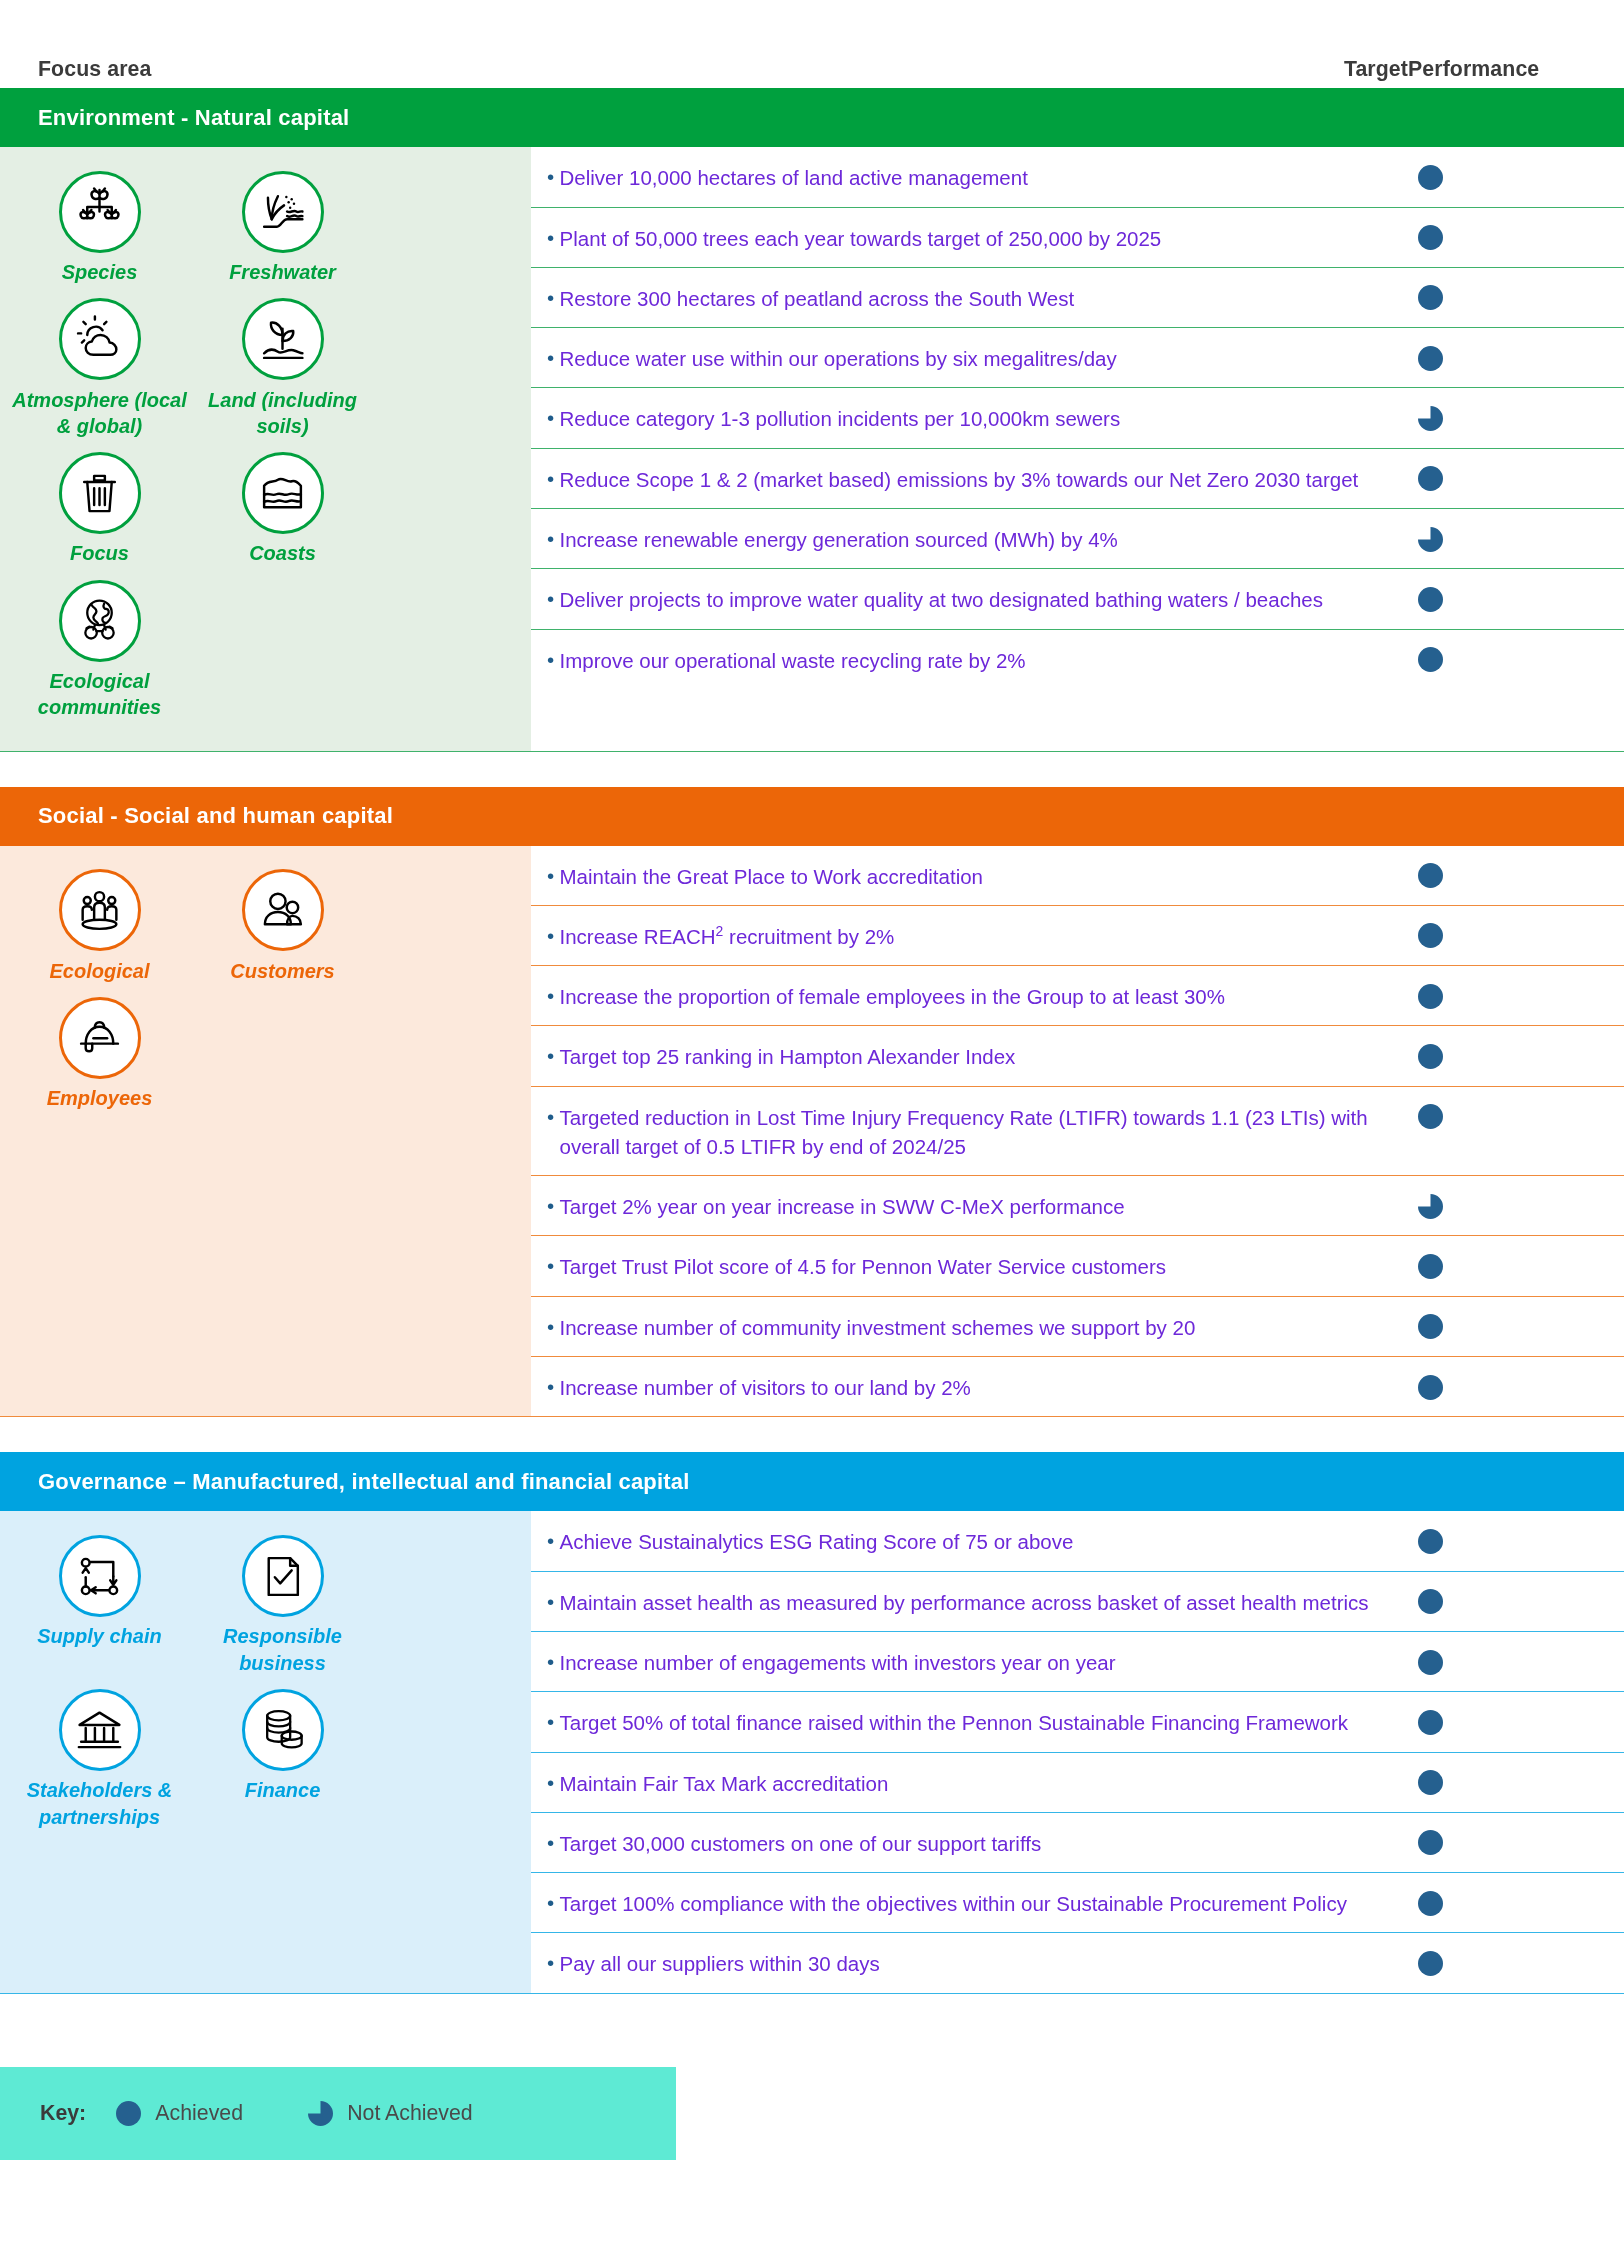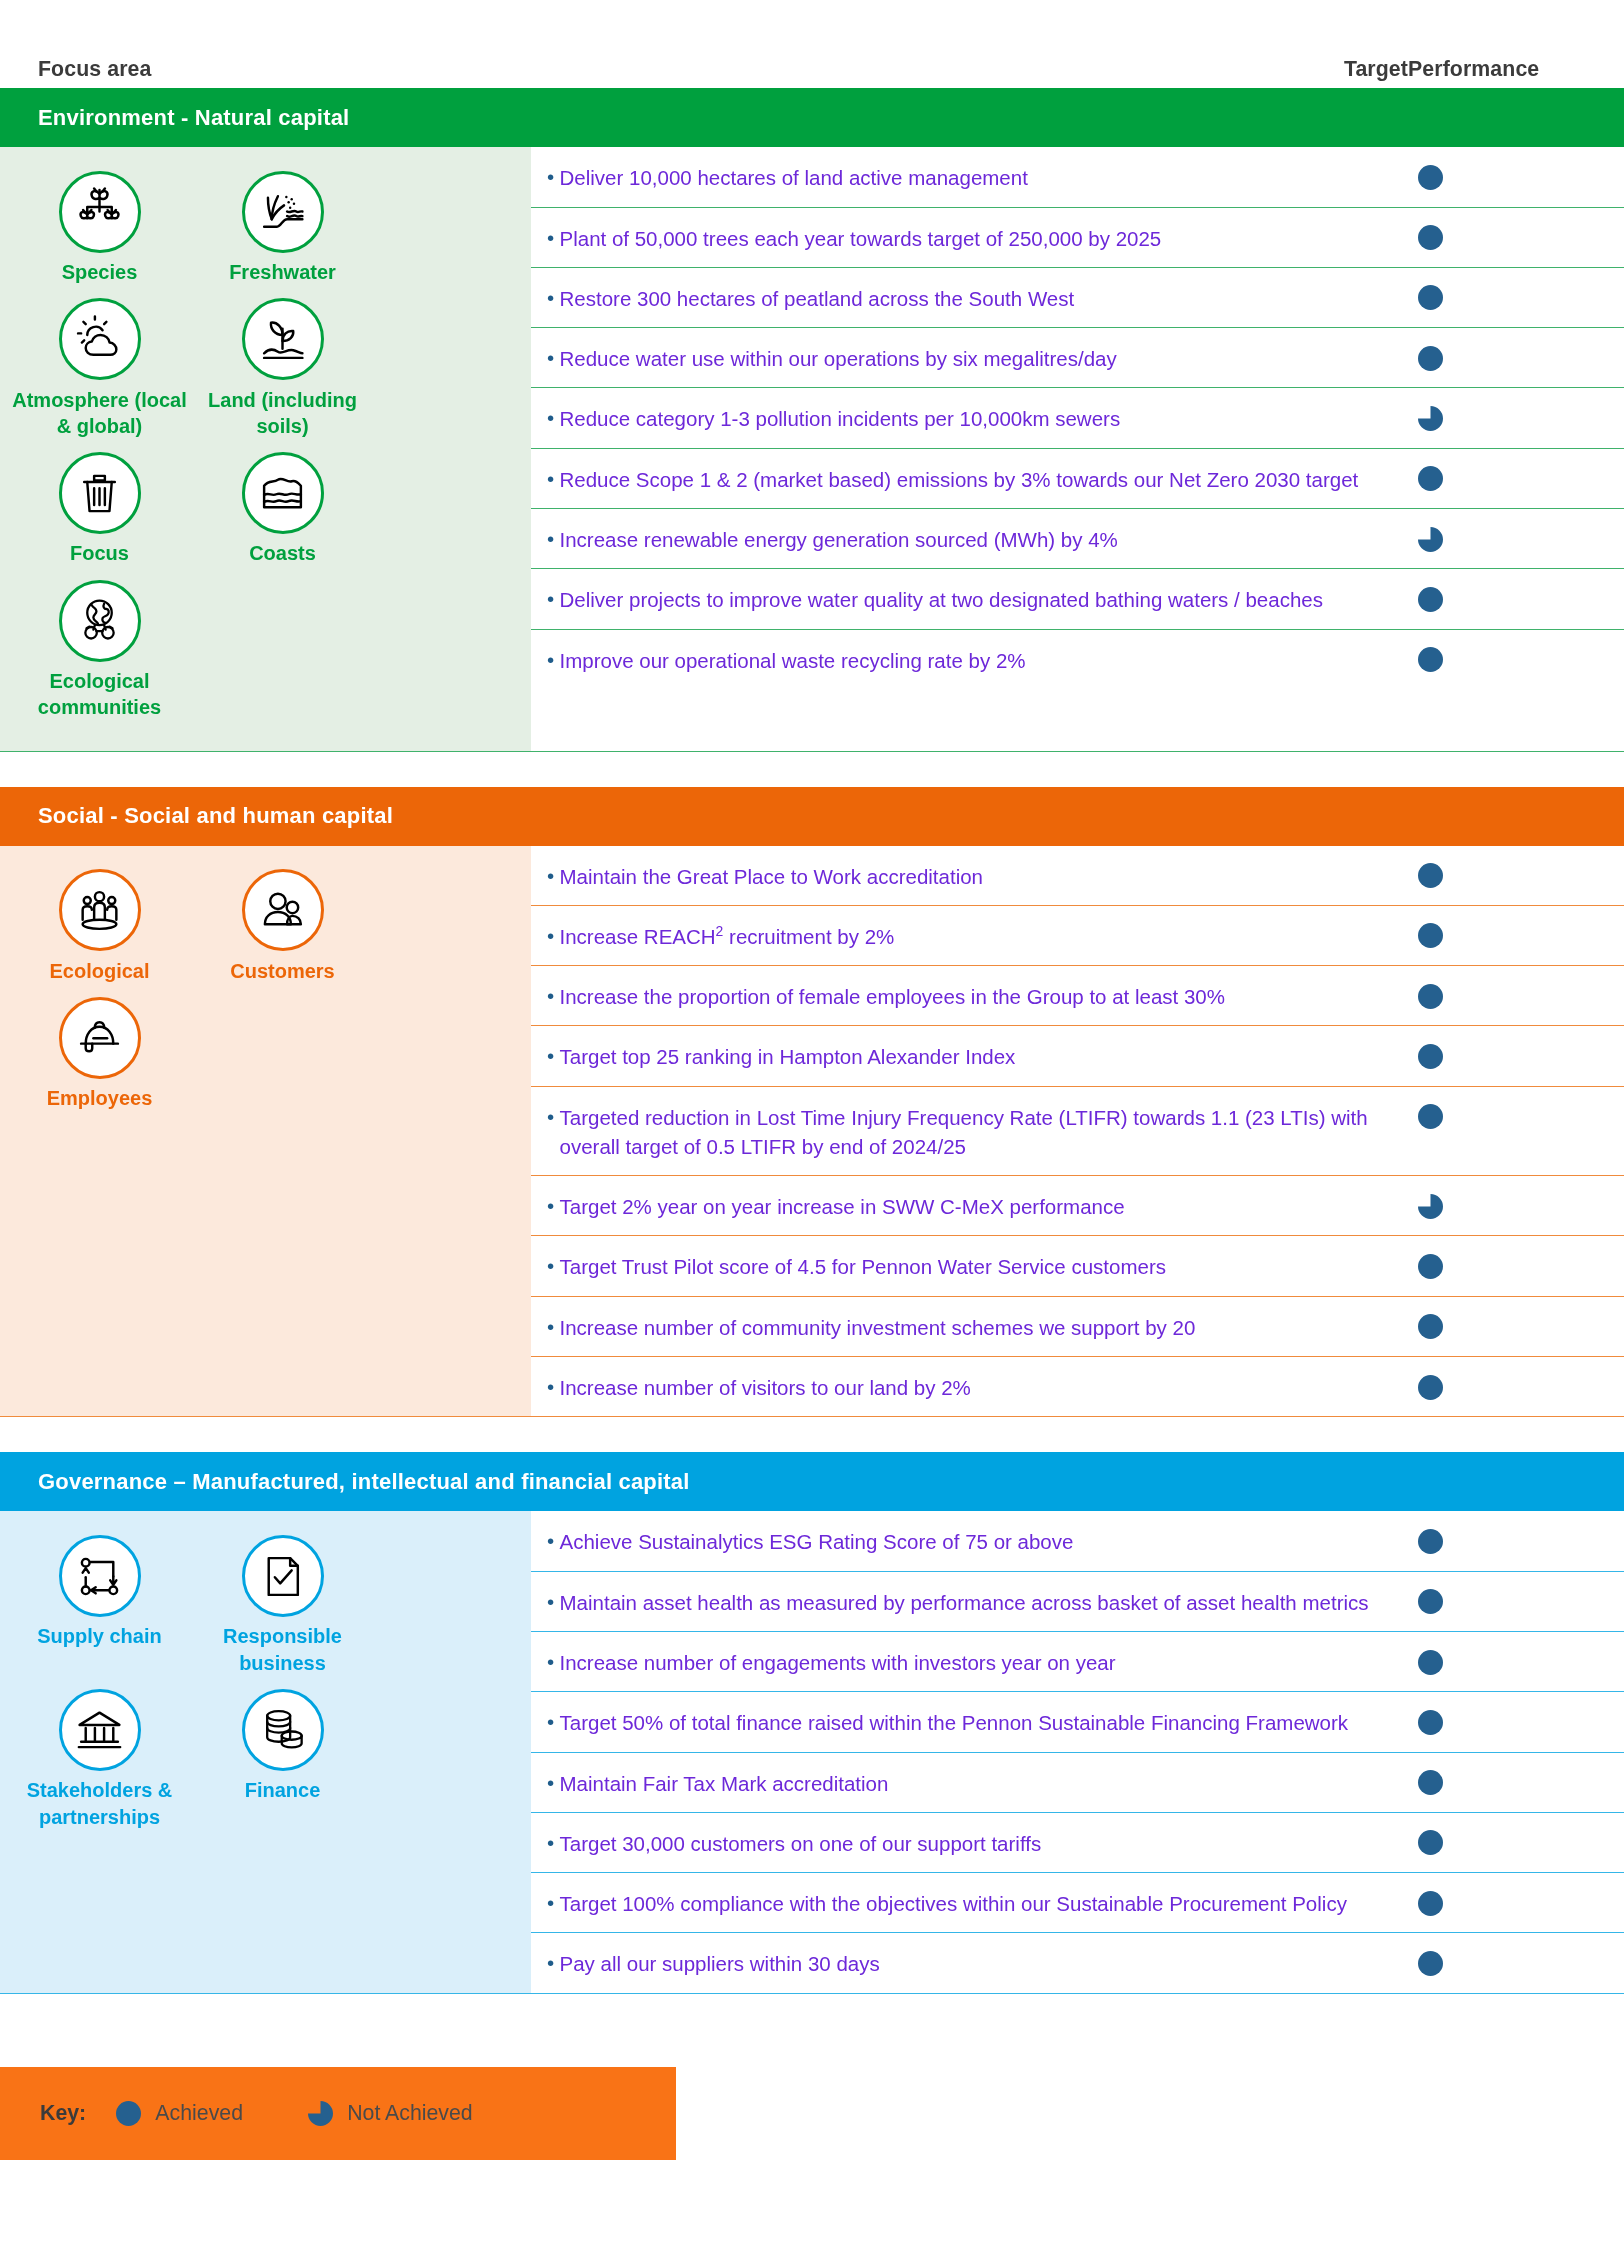--- a/index.html
+++ b/index.html
@@ -55,20 +55,21 @@
     align-items: stretch;
   }
   .focus-col {
     width: 531px;
     min-width: 531px;
     box-sizing: border-box;
     padding: 19px 8px 22px 8px;
     display: flex;
     flex-wrap: wrap;
     align-content: flex-start;
+    font-style: italic;
   }
   .env .focus-col { background: #E4EFE4; }
   .soc .focus-col { background: #FCE9DC; }
   .gov .focus-col { background: #DAEFFA; }
 
   .focus-item {
     width: 183px;
     text-align: center;
     margin-bottom: 8px;
     padding-top: 4.7px;
@@ -155,21 +156,21 @@
   .env .targets-col { border-bottom: 1.6px solid #3FB26B; }
   .soc .targets-col { border-bottom: 1.6px solid #F08B3C; }
   .gov .targets-col { border-bottom: 1.6px solid #35B6E8; }
   .env .focus-col { border-bottom: 1.6px solid #3FB26B; }
   .soc .focus-col { border-bottom: 1.6px solid #F08B3C; }
   .gov .focus-col { border-bottom: 1.6px solid #35B6E8; }
 
   
   .key-wrap { padding-top: 73px; }
   .key {
-    background: #f97316;
+    background: #5eead4;
     width: 676px;
     height: 93px;
     display: flex;
     align-items: center;
     padding-left: 40px;
     box-sizing: border-box;
   }
   .key-title {
     font-size: 21.3px;
     font-weight: bold;

